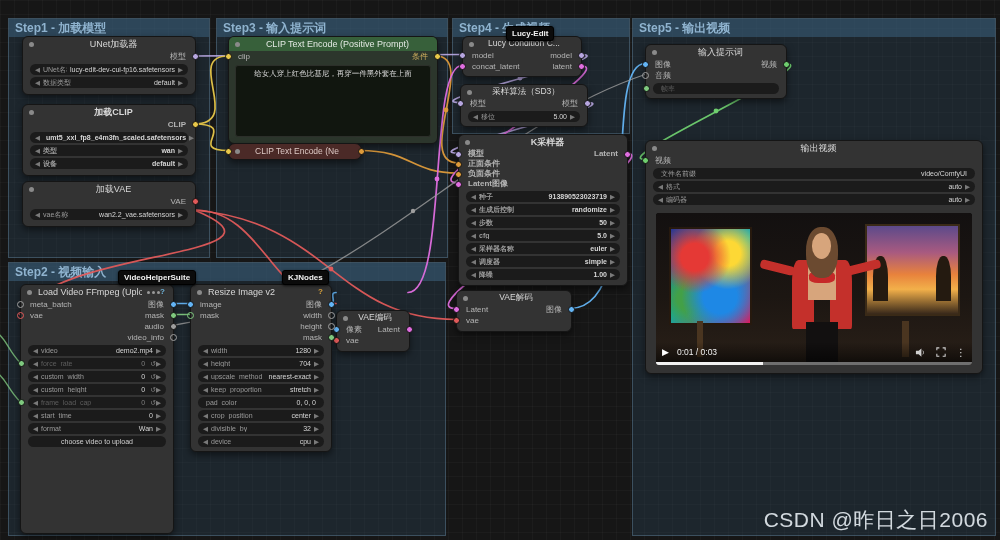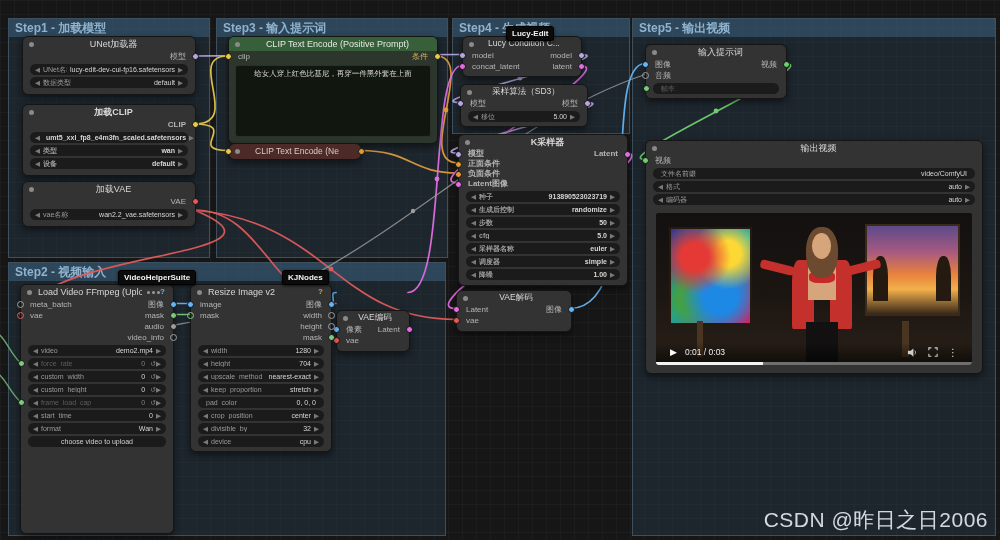--- a/index.html
+++ b/index.html
@@ -107,21 +107,21 @@
   .face{position:absolute;left:49.3%;top:13%;width:6.2%;height:17%;background:#d7a57c;border-radius:50%;}
   .chest{position:absolute;left:48%;top:33%;width:9%;height:24%;background:#d7a57c;}
   .bra{position:absolute;left:48.4%;top:38%;width:8.2%;height:8%;background:#c62828;border-radius:35%;}
   .jacket{position:absolute;left:43%;top:31%;width:7%;height:45%;background:#c4302b;border-radius:30% 10% 6% 6%;}
   .jacket.rgt{left:55%;border-radius:10% 30% 6% 6%;}
   .armL{position:absolute;left:33%;top:33%;width:11%;height:6%;background:#c4302b;transform:rotate(14deg);border-radius:4px;}
   .armR{position:absolute;left:60%;top:33%;width:11%;height:6%;background:#c4302b;transform:rotate(-14deg);border-radius:4px;}
   .legs{position:absolute;left:47.5%;top:72%;width:10%;height:28%;background:#121010;}
   
   .pctrl{position:absolute;left:0;right:0;bottom:3px;height:20px;display:flex;align-items:center;
-     padding:0 14px;gap:8px;color:#e8e8e8;background:linear-gradient(transparent,rgba(0,0,0,.6));z-index:5;}
+     padding:0 6px;gap:8px;color:#e8e8e8;background:linear-gradient(transparent,rgba(0,0,0,.6));z-index:5;}
   .play{font-size:9px;color:#fff;}
   .play::before{content:"▶";}
   .ptime{font-size:8.5px;color:#f0f0f0;}
   .pright{margin-left:auto;display:flex;align-items:center;gap:10px;}
   .kebab{font-size:10px;color:#ddd;}
   .kebab::before{content:"⋮";}
   .pbar{position:absolute;left:0;right:0;bottom:0;height:3px;background:#6f6f6f;z-index:5;}
   .pfill{width:34%;height:100%;background:#f2f2f2;}
   
   #wm{position:absolute;right:12px;bottom:6px;z-index:7;font-size:21px;color:rgba(226,232,238,.92);letter-spacing:.5px;}

